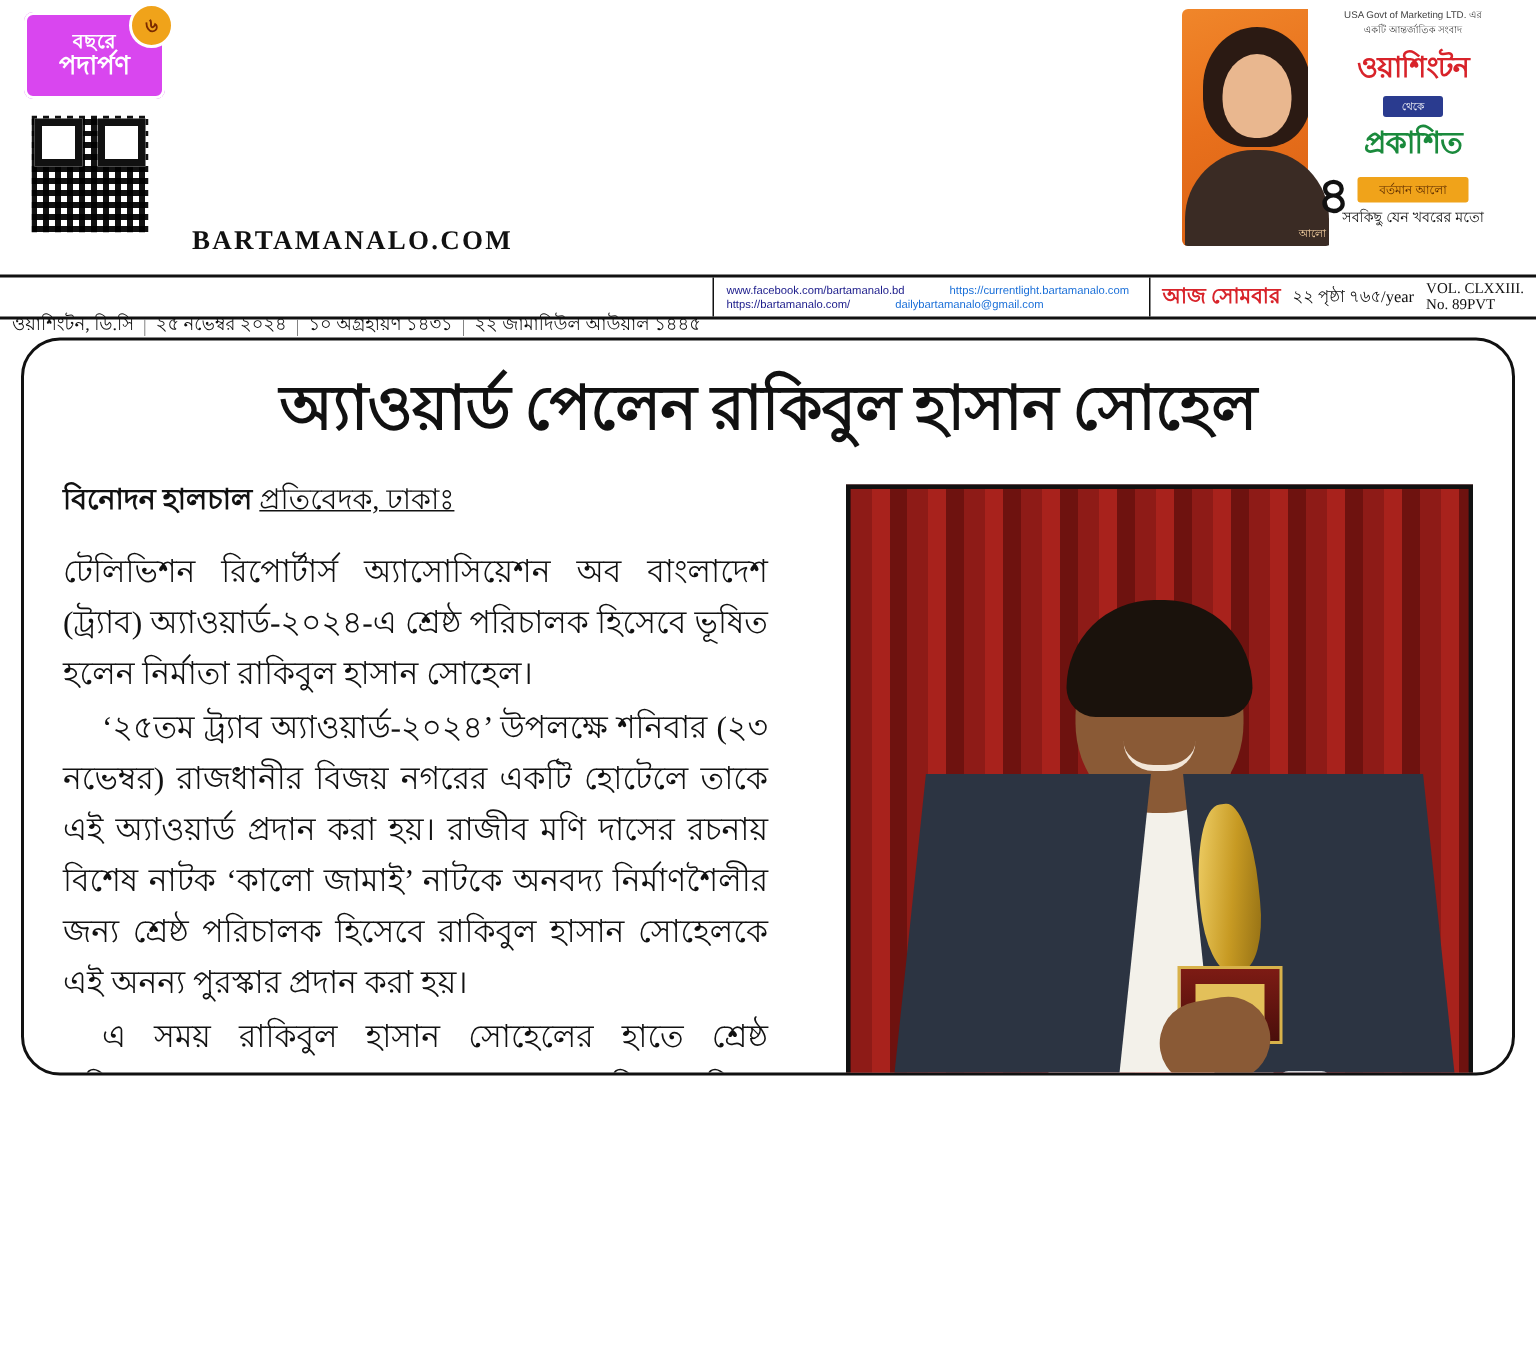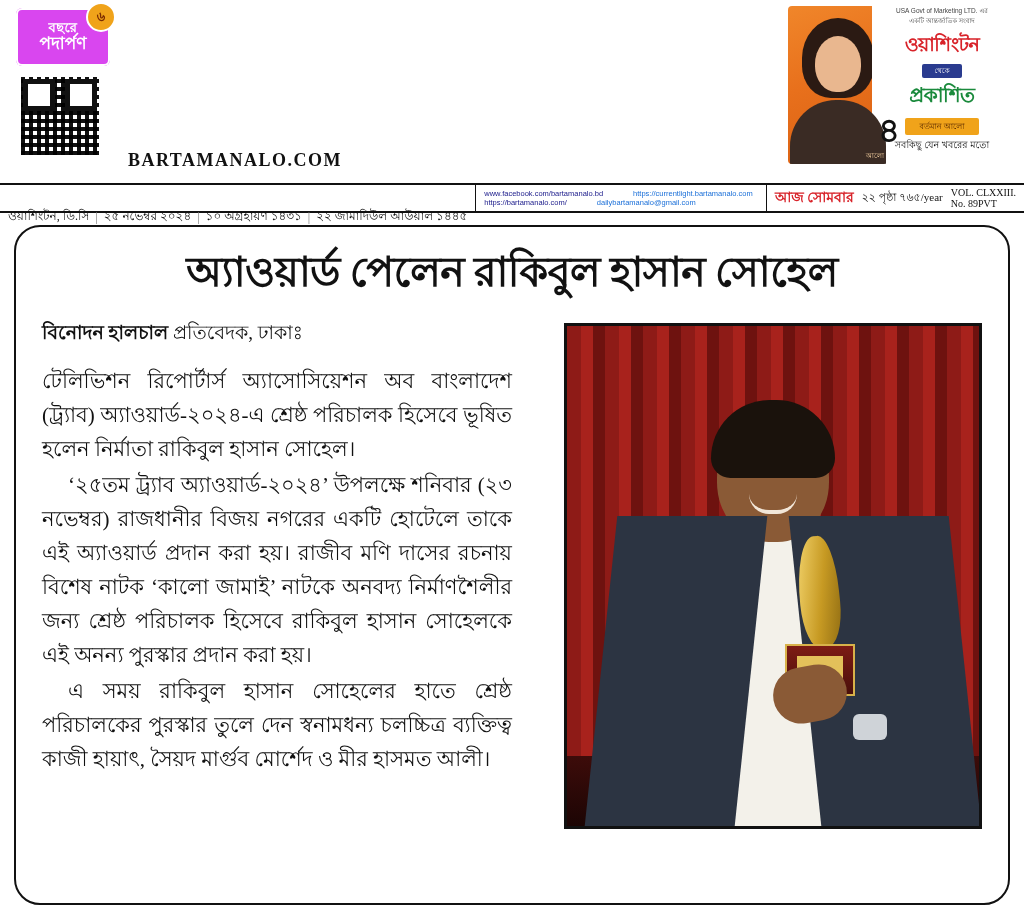--- a/index.html
+++ b/index.html
@@ -333,42 +333,42 @@
     line-height: 1.15;
     text-align: left;
   }
 
   
   .article {
     position: relative;
     margin: 12px 14px 0 14px;
     border: 2px solid #111;
     border-radius: 26px 26px 26px 26px;
-    height: 680px;
+    height: 492px;
     padding: 16px 26px 12px 26px;
     box-sizing: border-box;
     overflow: hidden;
   }
   .headline {
     font-family: "Liberation Serif", serif;
     font-size: 41px;
     font-weight: bold;
     color: #111;
     text-align: center;
     letter-spacing: -.5px;
     margin: 6px 0 22px;
     line-height: 1.15;
   }
   .byline {
     font-family: "Liberation Serif", serif;
     font-size: 19px;
     font-weight: bold;
     margin-bottom: 14px;
   }
-  .byline .light { font-weight: normal; }
+  .byline .light { font-weight: normal; text-decoration: underline; }
   .body-col {
     width: 470px;
     font-family: "Liberation Serif", serif;
     font-size: 21px;
     line-height: 1.62;
     text-align: justify;
     color: #111;
   }
   .body-col p { margin: 0 0 2px; }
   .body-col p.indent { text-indent: 26px; }

